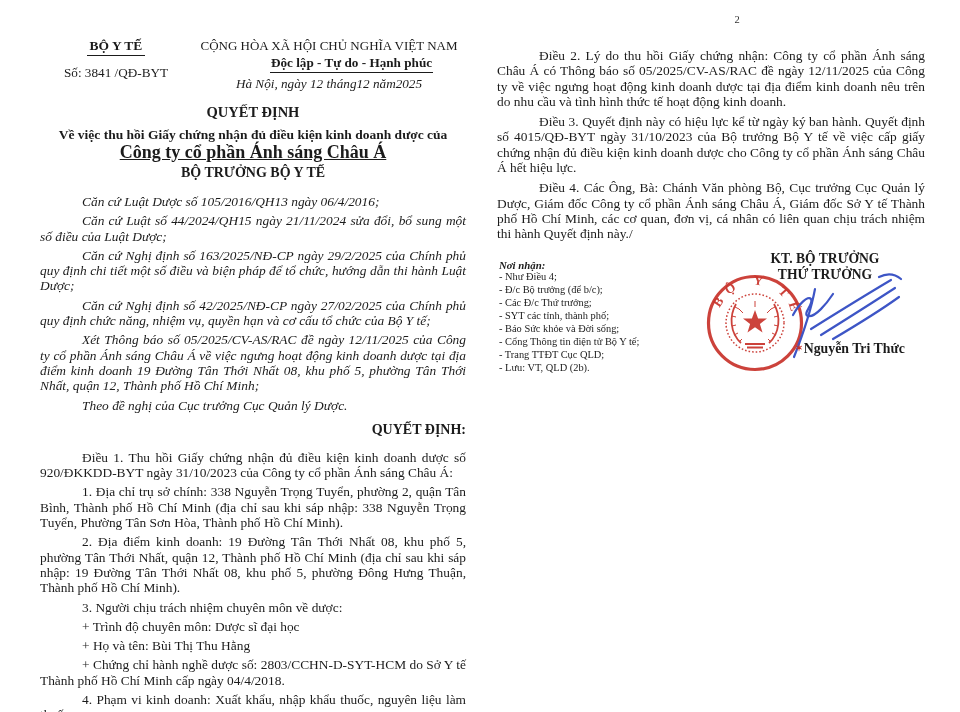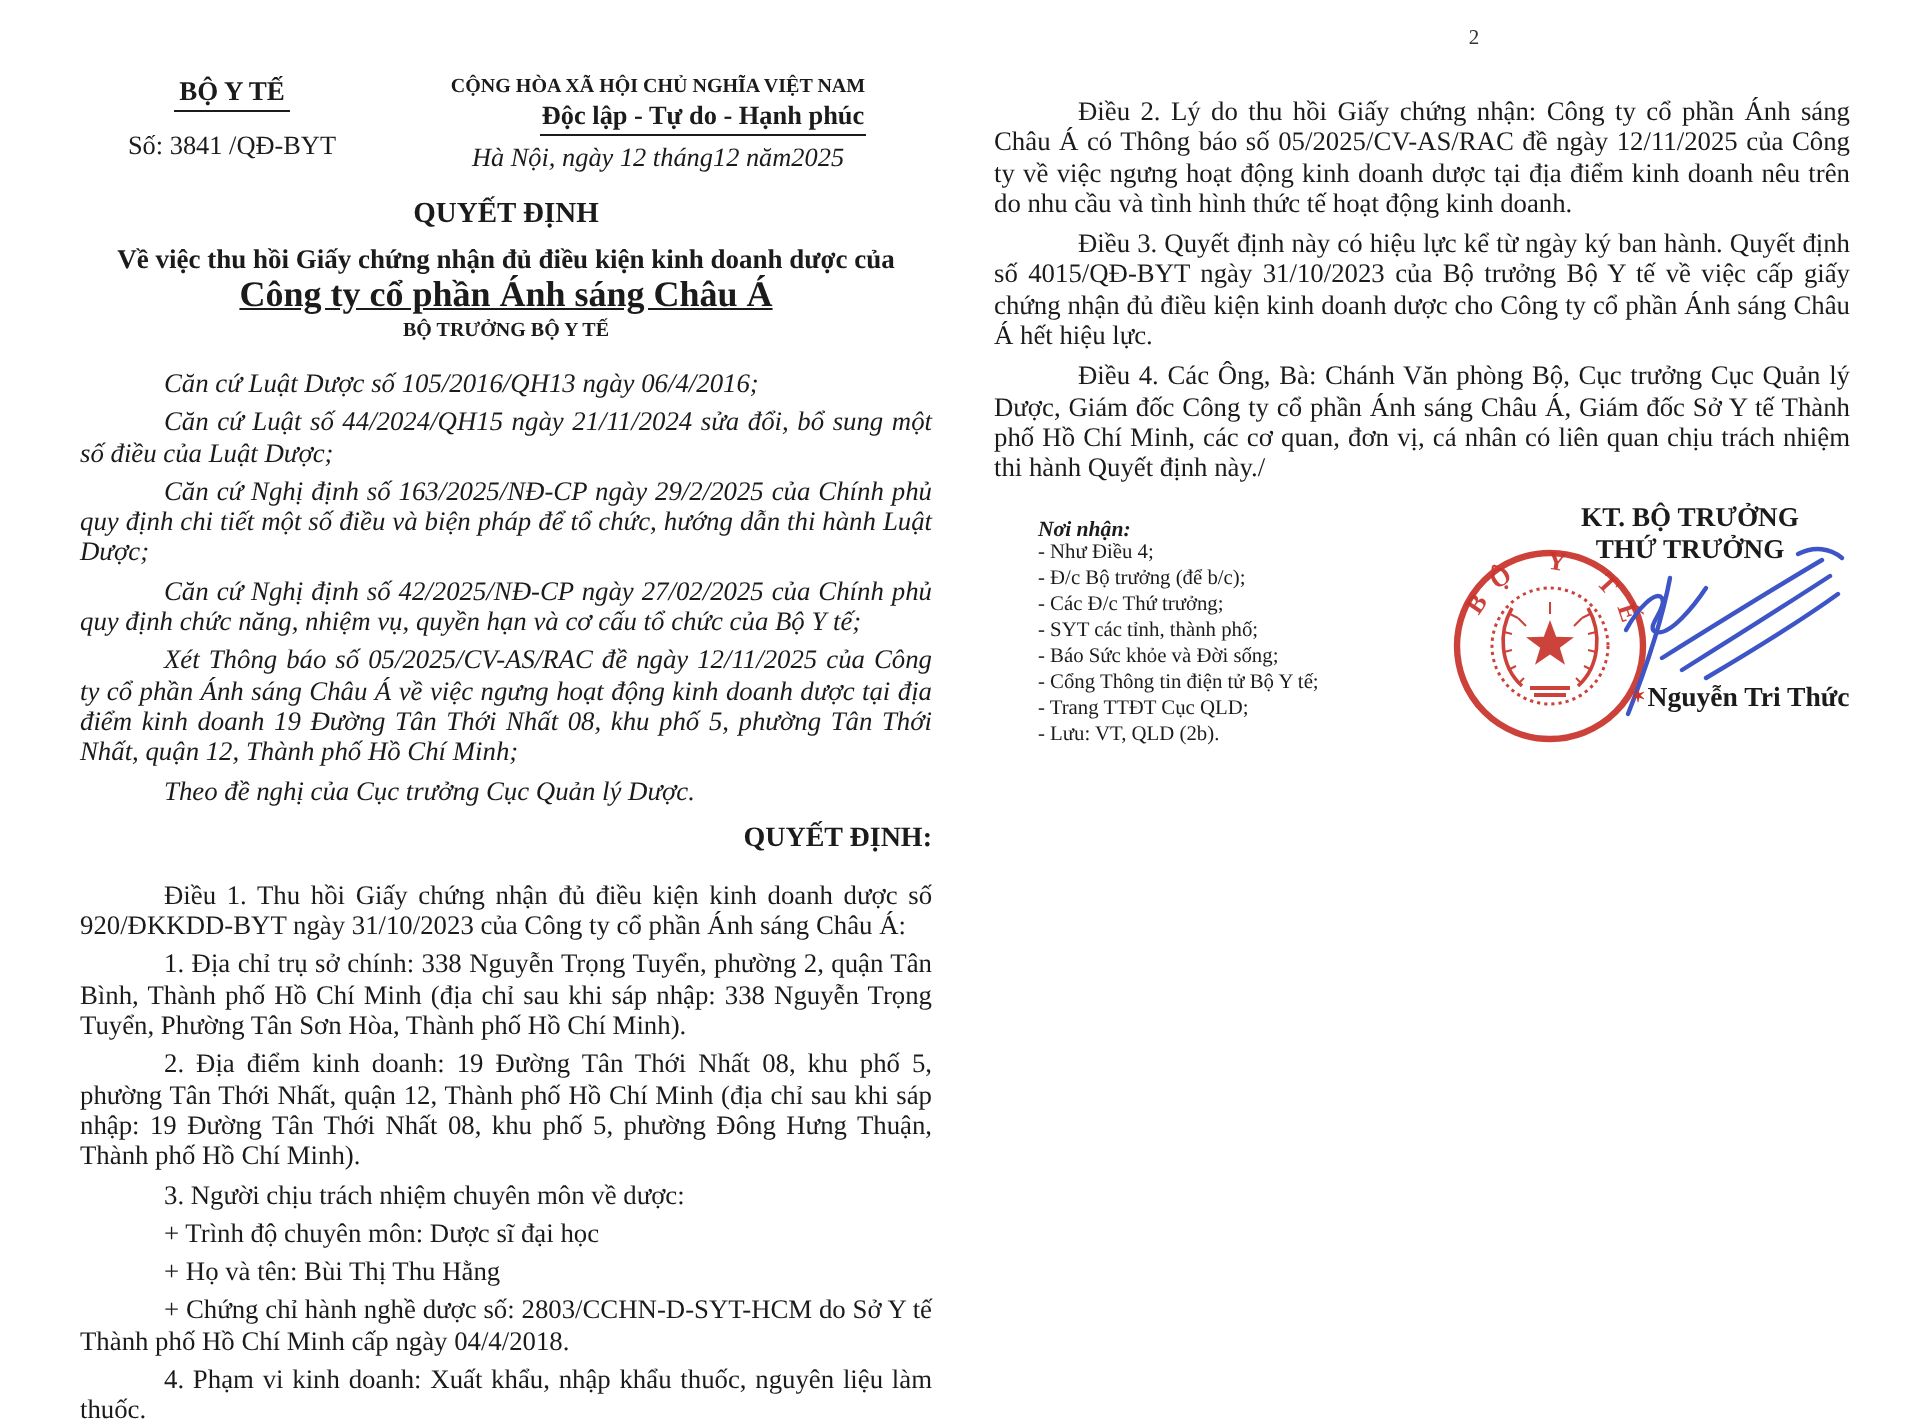--- a/index.html
+++ b/index.html
@@ -11,46 +11,46 @@
   .page-left{left:40px;top:38px;width:426px;}
   .page-right{left:497px;top:14px;width:428px;}
 
   
   .vn-header{display:flex;}
   .hdr-left{width:152px;text-align:center;flex:none;}
   .hdr-right{flex:1;text-align:center;}
   .org{font-weight:bold;font-size:13.5px;}
   .org span{display:inline-block;border-bottom:1.2px solid #1b1b1b;padding:0 3px 1px;}
   .num{font-size:13.2px;margin-top:9px;}
-  .nat1{font-weight:bold;font-size:10px;}
+  .nat1{font-weight:normal;font-size:13px;}
   .nat2{font-weight:bold;font-size:13.2px;margin-top:1px;}
   .nat2 span{display:inline-block;border-bottom:1.2px solid #1b1b1b;padding:0 1px 1px;margin-left:45px;}
   .pdate{font-style:italic;font-size:13.2px;margin-top:3px;}
 
   
   .title-block{text-align:center;margin-top:12px;}
   .t1{font-weight:bold;font-size:14.5px;}
   .t2{font-weight:bold;font-size:13.5px;margin-top:6px;line-height:16.5px;}
   .t2u{font-weight:bold;font-size:18px;text-decoration:underline;line-height:16.5px;}
-  .t3{font-weight:bold;font-size:10px;margin-top:5px;}
+  .t3{font-weight:bold;font-size:14px;margin-top:5px;}
 
   .citations{margin-top:13px;}
   p.cit{font-style:italic;text-align:justify;text-indent:42px;
         font-size:13.4px;line-height:15.3px;margin:0 0 4px;}
   .decide-heading{text-align:right;font-weight:bold;font-size:14px;margin:9px 0 12px;}
 
   p.body{text-align:justify;text-indent:42px;font-size:13.4px;line-height:15.3px;margin:0 0 4px;}
   .page-right p.body{margin:0 0 5px;}
   p.first-r{margin-top:23px !important;}
   .lead{font-weight:normal;}
 
   .pagenum{font-size:10.5px;text-align:center;padding-left:52px;color:#333;}
 
   
-  .footer-row{position:relative;height:210px;margin-top:4px;margin-left:20px;}
+  .footer-row{position:relative;height:210px;margin-top:4px;}
   .recipients{position:absolute;left:2px;top:12px;font-size:10.4px;line-height:12.9px;}
   .rec-label{font-weight:bold;font-style:italic;font-size:10.8px;}
   .sig-head{position:absolute;left:228px;top:4px;width:200px;text-align:center;
             font-weight:bold;font-size:13.6px;line-height:16px;}
   .stamp{position:absolute;left:208px;top:26px;width:100px;height:100px;}
   .scribble{position:absolute;left:284px;top:22px;width:132px;height:100px;z-index:3;}
   .signer{position:absolute;left:278px;top:94px;width:150px;text-align:center;
           font-weight:bold;font-size:13.8px;z-index:4;}
   .signer .star{color:#c8332b;font-size:9px;vertical-align:2px;margin-right:1px;}
 </style>

